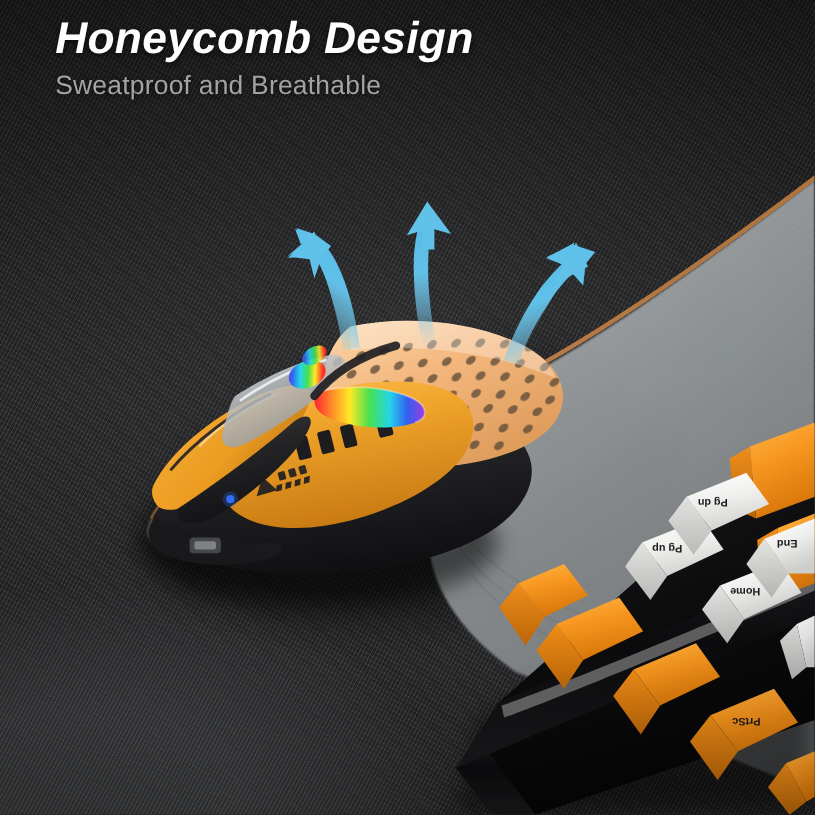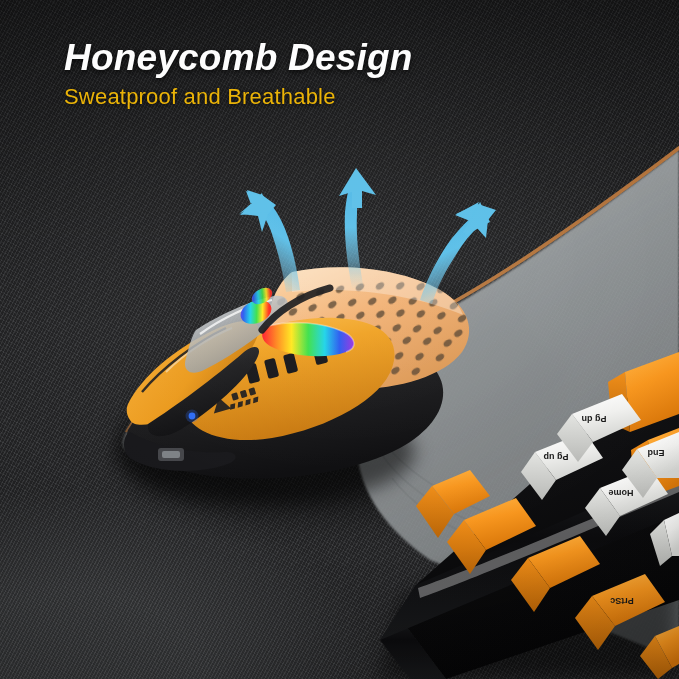--- a/index.html
+++ b/index.html
@@ -36,28 +36,28 @@
     background:#4f5154;
     background-image:
       repeating-linear-gradient(118deg,rgba(255,255,255,.07) 0 1px,rgba(0,0,0,.14) 1px 3px),
       repeating-linear-gradient(28deg,rgba(255,255,255,.05) 0 1px,rgba(0,0,0,.09) 1px 4px);
     opacity:.55;
     -webkit-mask-image:radial-gradient(70% 70% at 25% 65%,#000 35%,transparent 85%);
             mask-image:radial-gradient(70% 70% at 25% 65%,#000 35%,transparent 85%);
   }
 
   
-  .headline{position:absolute;left:46px;top:38px;width:600px;margin-left:18px;}
+  .headline{position:absolute;left:46px;top:12px;width:600px;}
   .title{
     font-size:37px;font-weight:bold;font-style:italic;color:#fdfdfd;
     letter-spacing:.2px;line-height:1.06;
     text-shadow:0 2px 5px rgba(0,0,0,.75);
   }
   .subtitle{
-    margin-top:7px;font-size:22px;font-weight:400;color:#eab308;
+    margin-top:7px;font-size:22px;font-weight:400;color:#a3a3a3;
     letter-spacing:.2px;text-shadow:0 1px 4px rgba(0,0,0,.7);
   }
 
   
   .hand-layer{position:absolute;inset:0;}
   .hand-layer svg{position:absolute;inset:0;width:679px;height:679px;}
 
   
   .mouse-layer{position:absolute;inset:0;}
   .mouse-layer svg{position:absolute;inset:0;width:679px;height:679px;}

